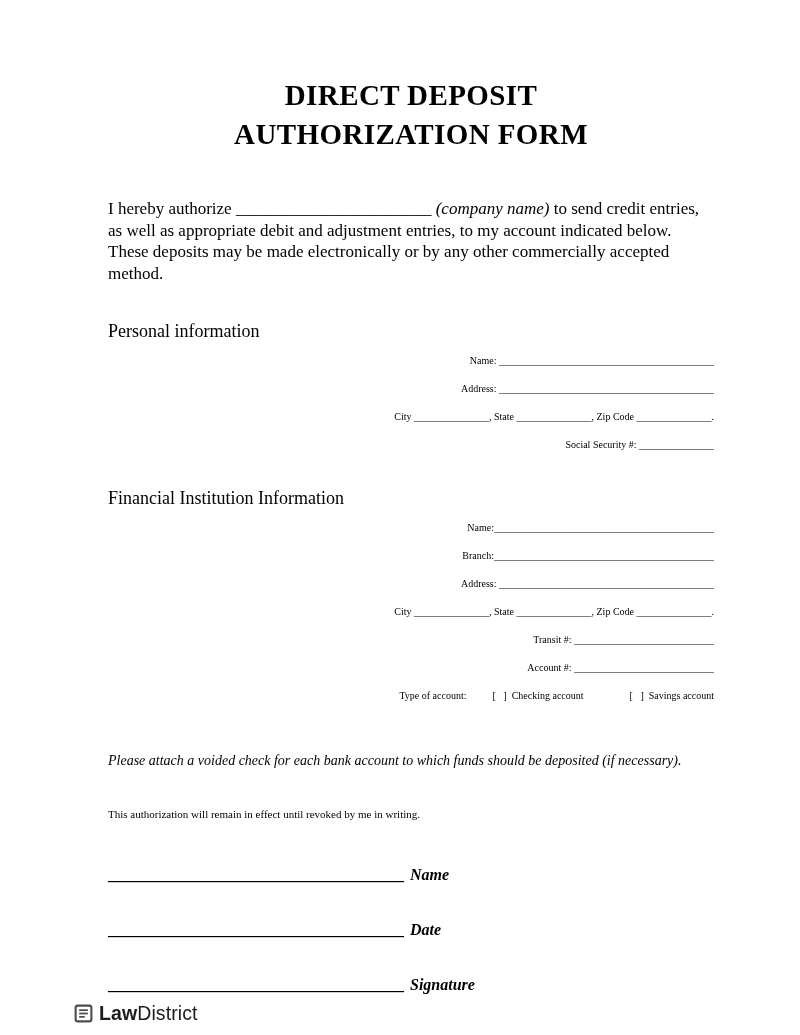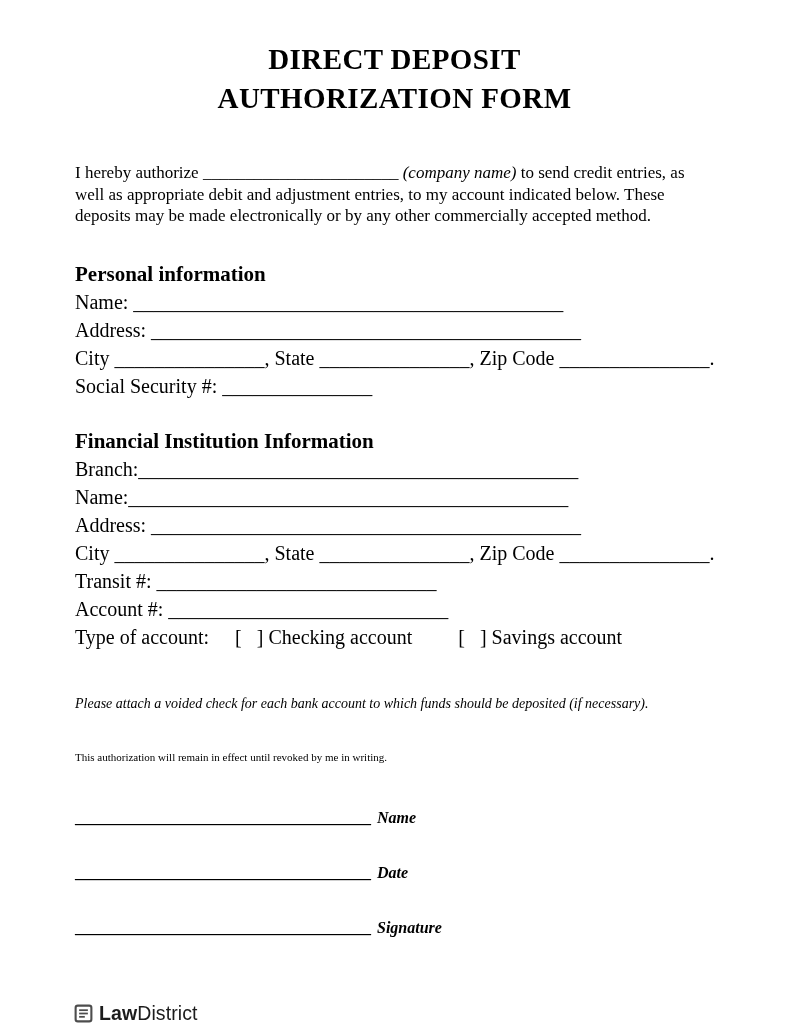--- a/index.html
+++ b/index.html
@@ -4,49 +4,50 @@
 <style>
   * { margin: 0; padding: 0; box-sizing: border-box; }
   html, body { width: 800px; background: #ffffff; }
   body {
     height: 1035px;
     position: relative;
     font-family: "Liberation Serif", serif;
     color: #000;
     overflow: hidden;
   }
-  .page { padding: 40px 86px 0 75px; }
+  .page { padding: 76px 86px 0 75px; margin-left: 33px; }
 
   .title {
     text-align: center;
     font-weight: bold;
     font-size: 29px;
     line-height: 39px;
     letter-spacing: 0.4px;
   }
 
   .intro {
     margin-top: 44px;
     font-size: 17px;
     line-height: 21.5px;
   }
 
   .section-heading {
     margin-top: 37px;
-    font-weight: bold;
-    font-size: 21px;
+    font-weight: normal;
+    font-size: 18px;
     line-height: 20px;
   }
   .section-heading.fin { margin-top: 35px; }
 
   .row {
     margin-top: 10.5px;
-    font-size: 20px;
+    font-size: 10px;
     line-height: 17.5px;
     white-space: nowrap;
+    text-align: right;
   }
   .blank { letter-spacing: 0; }
   .italic { font-style: italic; }
 
   .type-row .group-1 { margin-left: 26px; }
   .type-row .group-2 { margin-left: 46px; }
   .box { white-space: pre; }
   .box-label { margin-left: 5px; }
 
   .note {
@@ -120,24 +121,24 @@
     <span class="blank">_______________</span><span>.</span>
   </p>
   <p class="row">
     <span>Social Security #:</span>
     <span class="blank">_______________</span>
   </p>
 
   <h2 class="section-heading fin">Financial Institution Information</h2>
 
   <p class="row">
-    <span>Branch:</span><span class="blank">____________________________________________</span>
+    <span>Name:</span><span class="blank">____________________________________________</span>
   </p>
   <p class="row">
-    <span>Name:</span><span class="blank">____________________________________________</span>
+    <span>Branch:</span><span class="blank">____________________________________________</span>
   </p>
   <p class="row">
     <span>Address:</span>
     <span class="blank">___________________________________________</span>
   </p>
   <p class="row">
     <span>City</span>
     <span class="blank">_______________</span><span>,</span>
     <span>State</span>
     <span class="blank">_______________</span><span>,</span>

